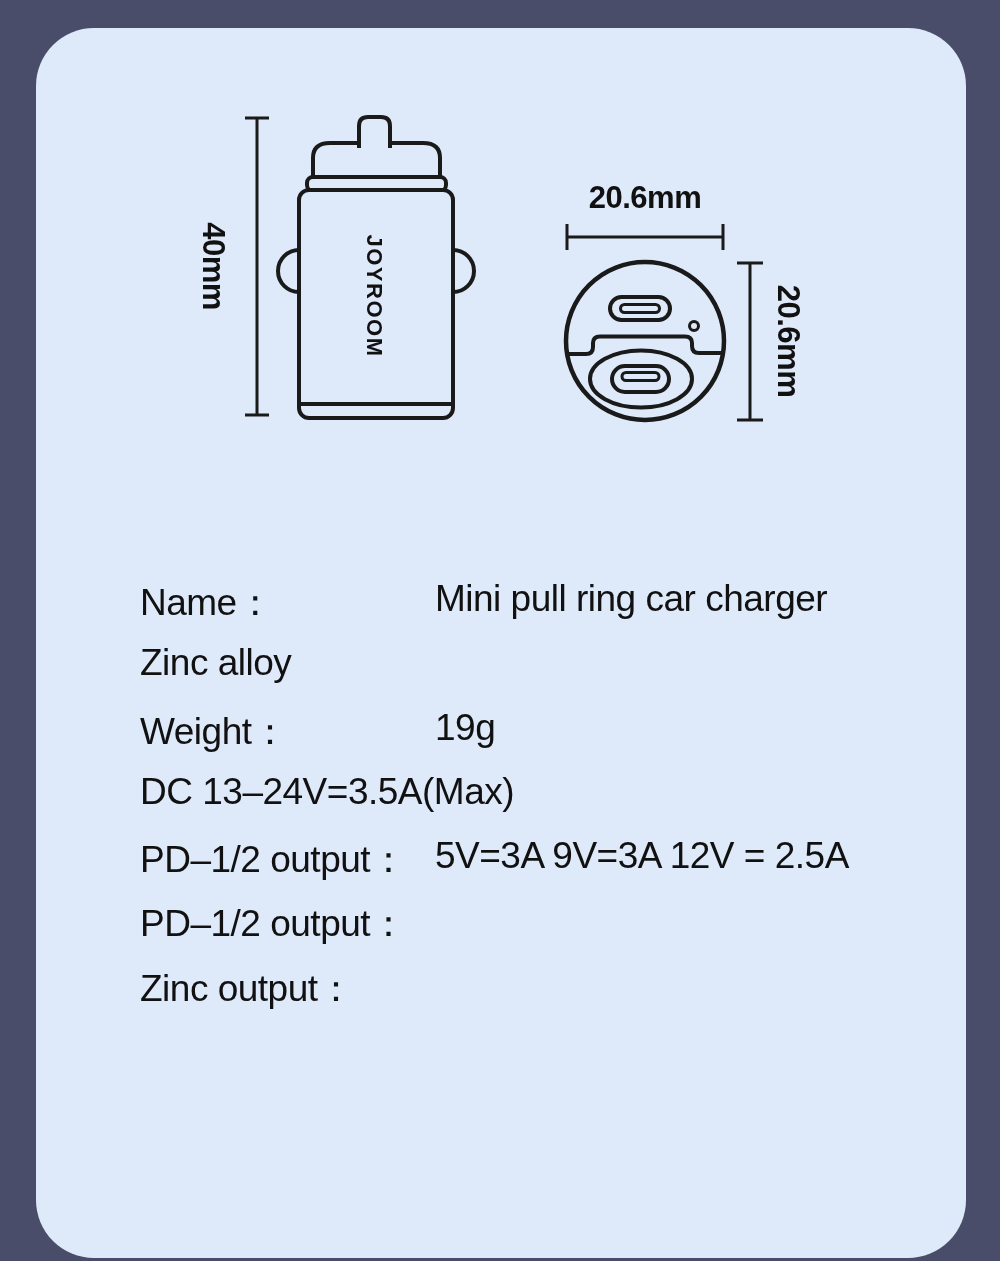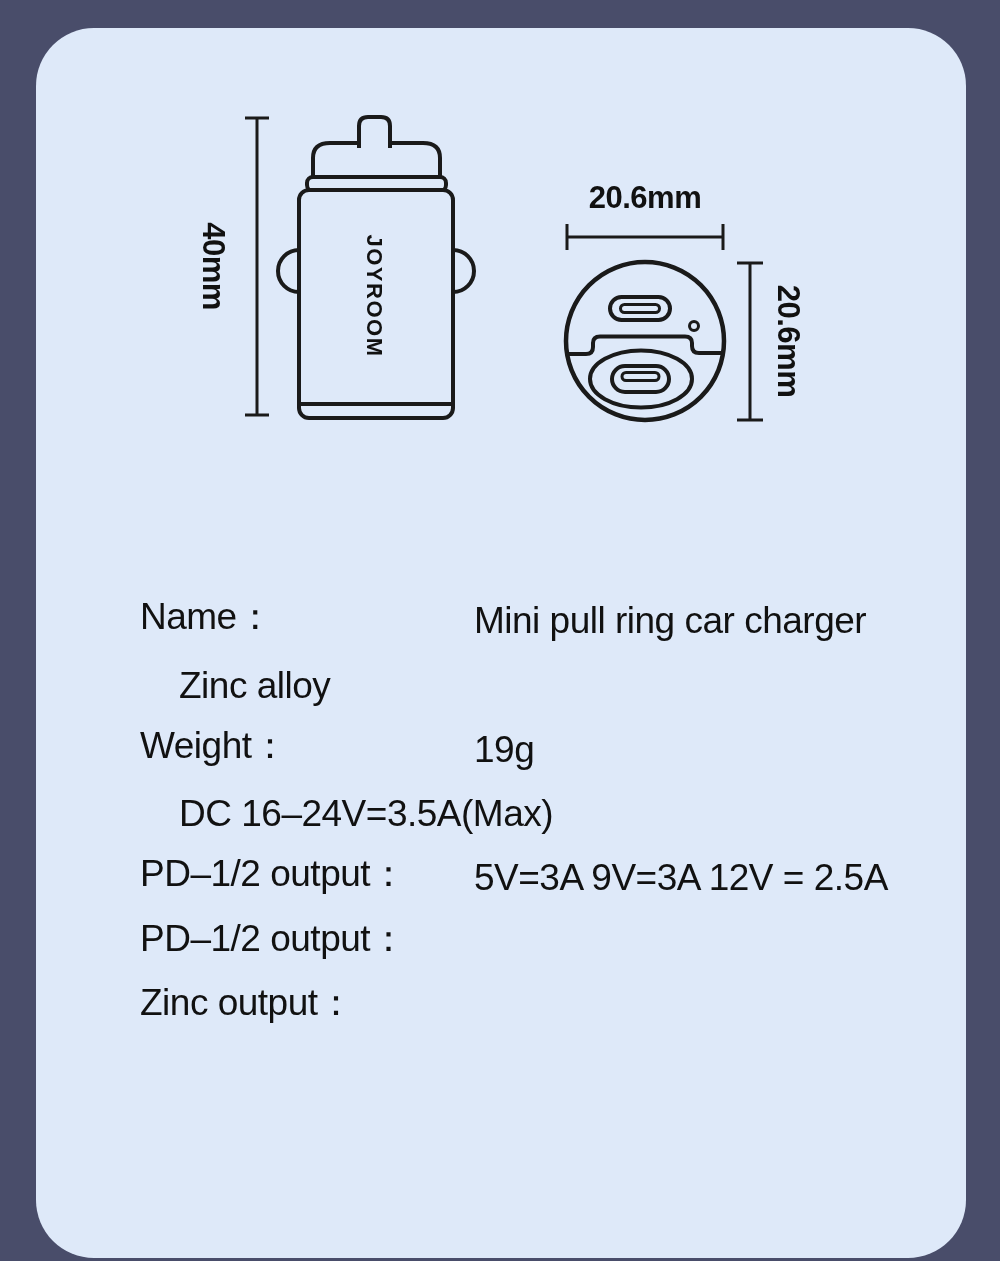--- a/index.html
+++ b/index.html
@@ -67,33 +67,32 @@
     dominant-baseline: central;
   }
   .specs {
     position: absolute;
     left: 140px;
     top: 578px;
     width: 760px;
   }
   .spec-row {
     display: flex;
-    align-items: flex-end;
+    align-items: flex-start;
     height: 64.25px;
     color: var(--text, #111111);
     font-size: 37px;
     letter-spacing: -0.5px;
     white-space: nowrap;
   }
   .spec-label {
     flex: 0 0 295px;
   }
   .spec-value {
     flex: 1;
-    margin-left: 39px;
   }
 </style>
 </head>
 <body>
 
 <div class="stage">
 
   <div class="card"></div>
 
   <svg class="diagram" viewBox="0 0 1000 540">
@@ -135,21 +134,21 @@
       <div class="spec-value">Mini pull ring car charger</div>
     </div>
     <div class="spec-row">
       <div class="spec-value">Zinc alloy</div>
     </div>
     <div class="spec-row">
       <div class="spec-label">Weight：</div>
       <div class="spec-value">19g</div>
     </div>
     <div class="spec-row">
-      <div class="spec-value">DC 16–24V=3.5A(Max)</div>
+      <div class="spec-value">DC 13–24V=3.5A(Max)</div>
     </div>
     <div class="spec-row">
       <div class="spec-label">PD–1/2 output：</div>
       <div class="spec-value">5V=3A 9V=3A 12V = 2.5A</div>
     </div>
     <div class="spec-row">
       <div class="spec-label">PD–1/2 output：</div>
     </div>
     <div class="spec-row">
       <div class="spec-label">Zinc output：</div>

